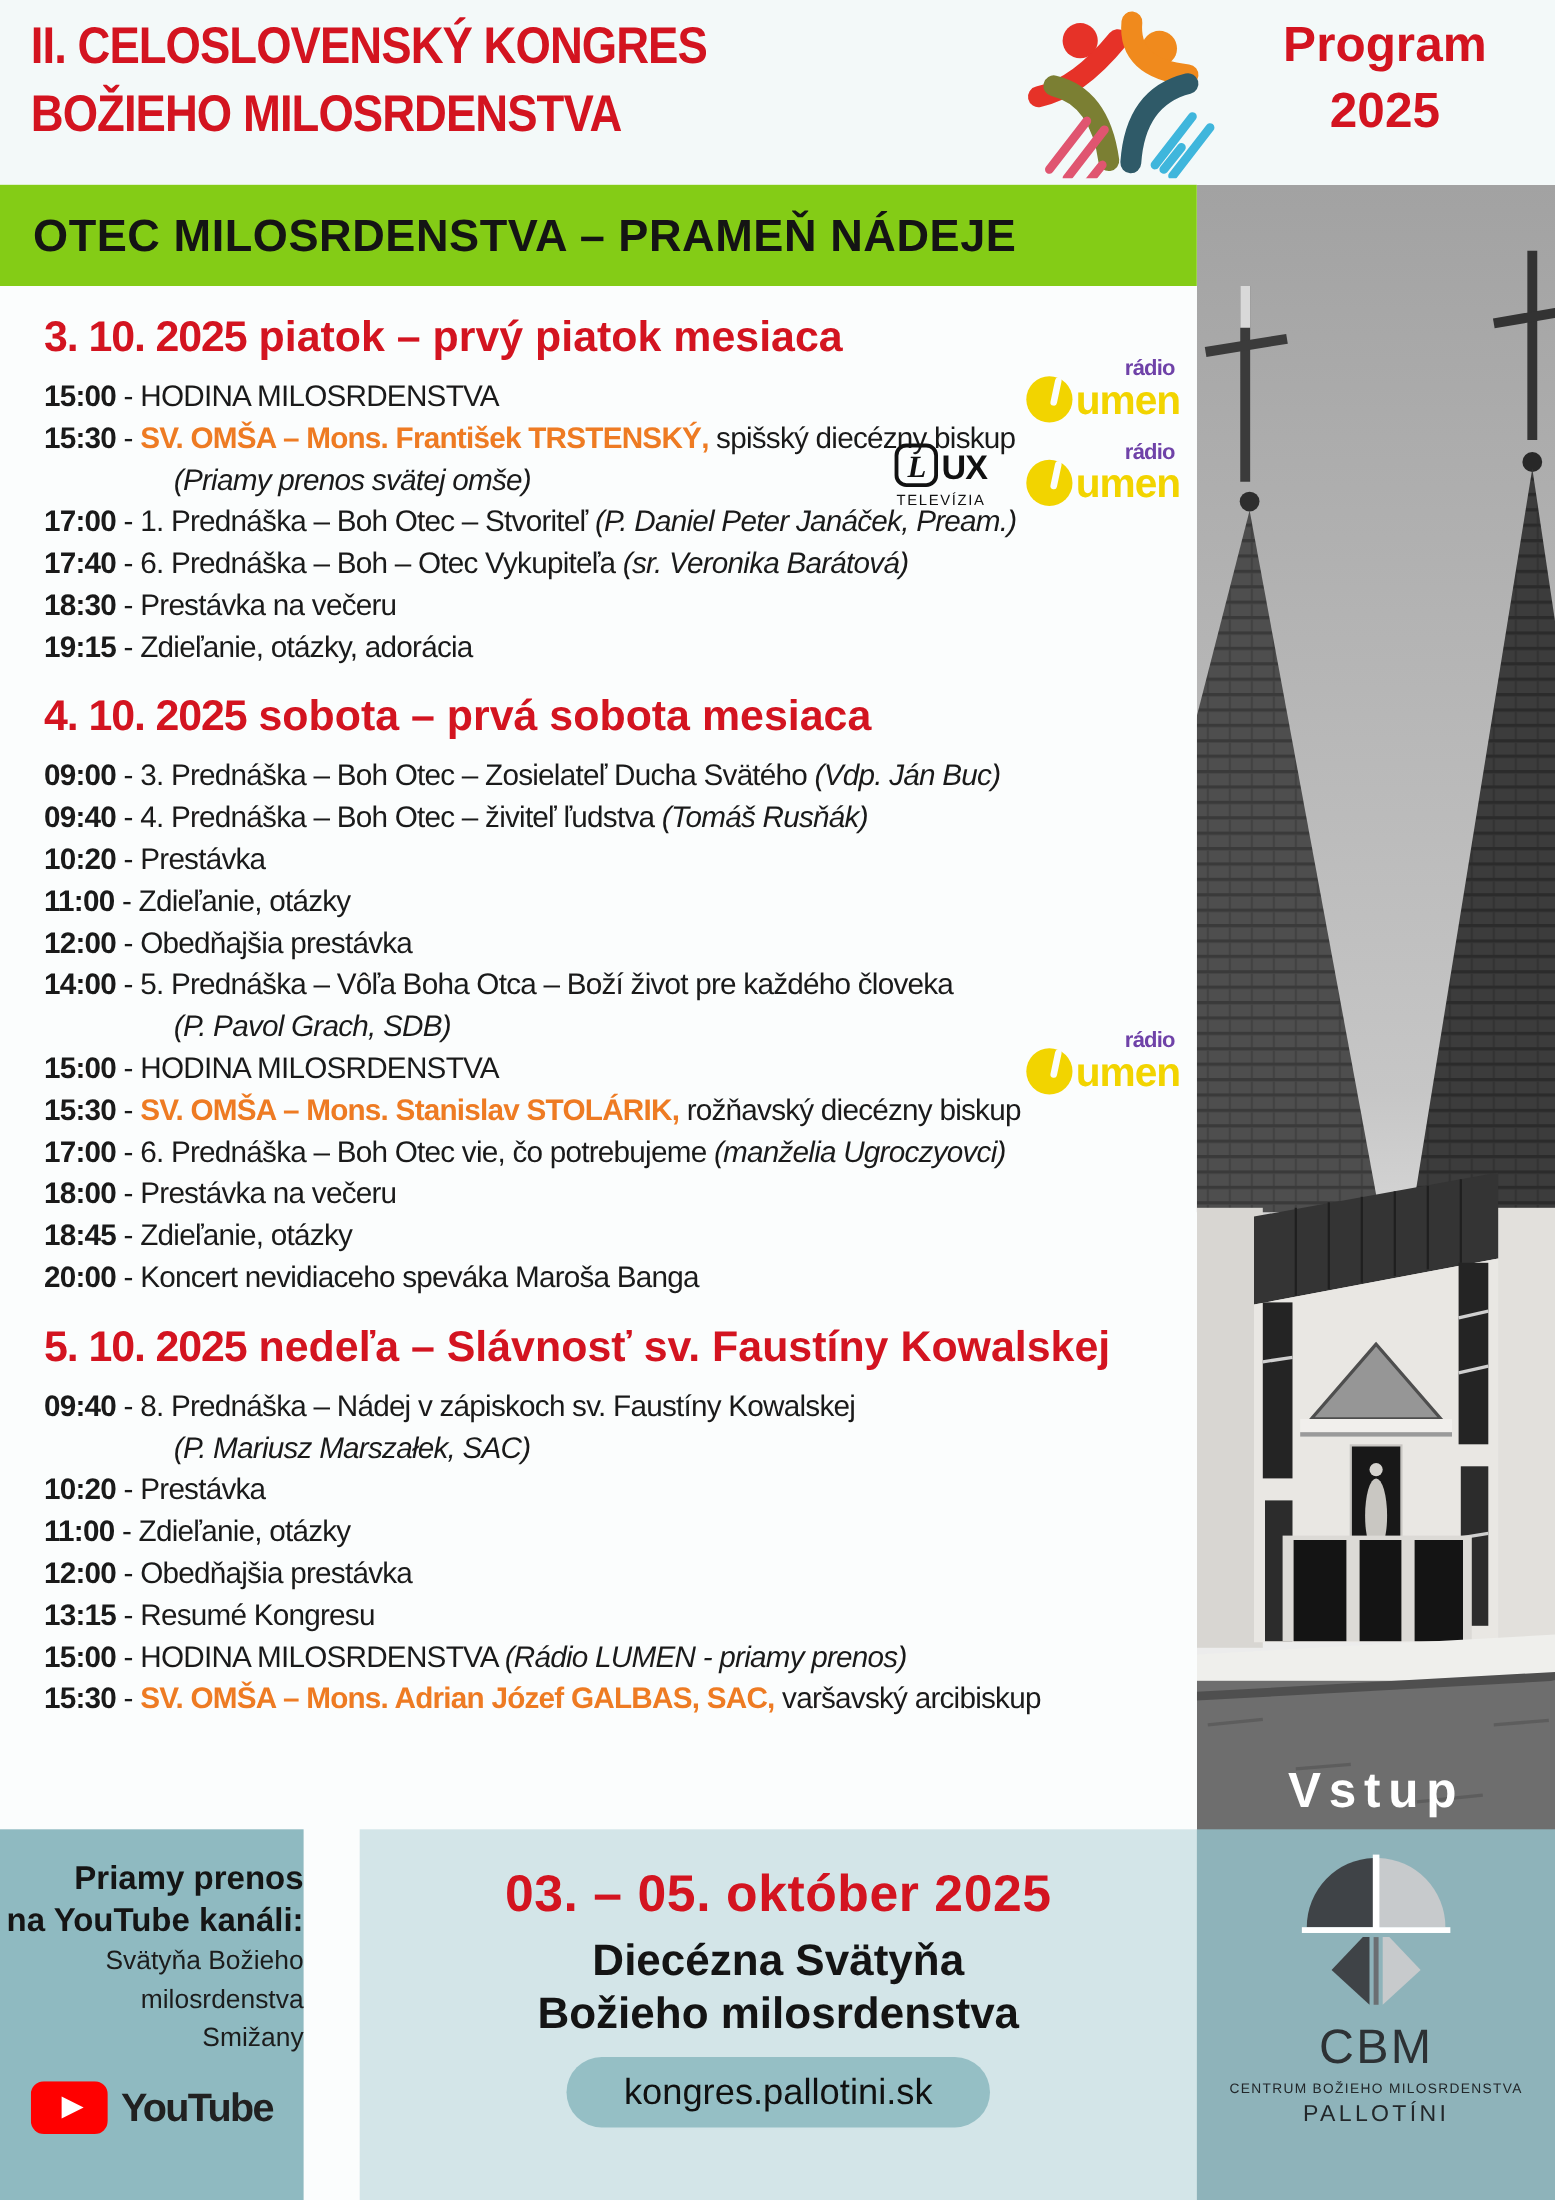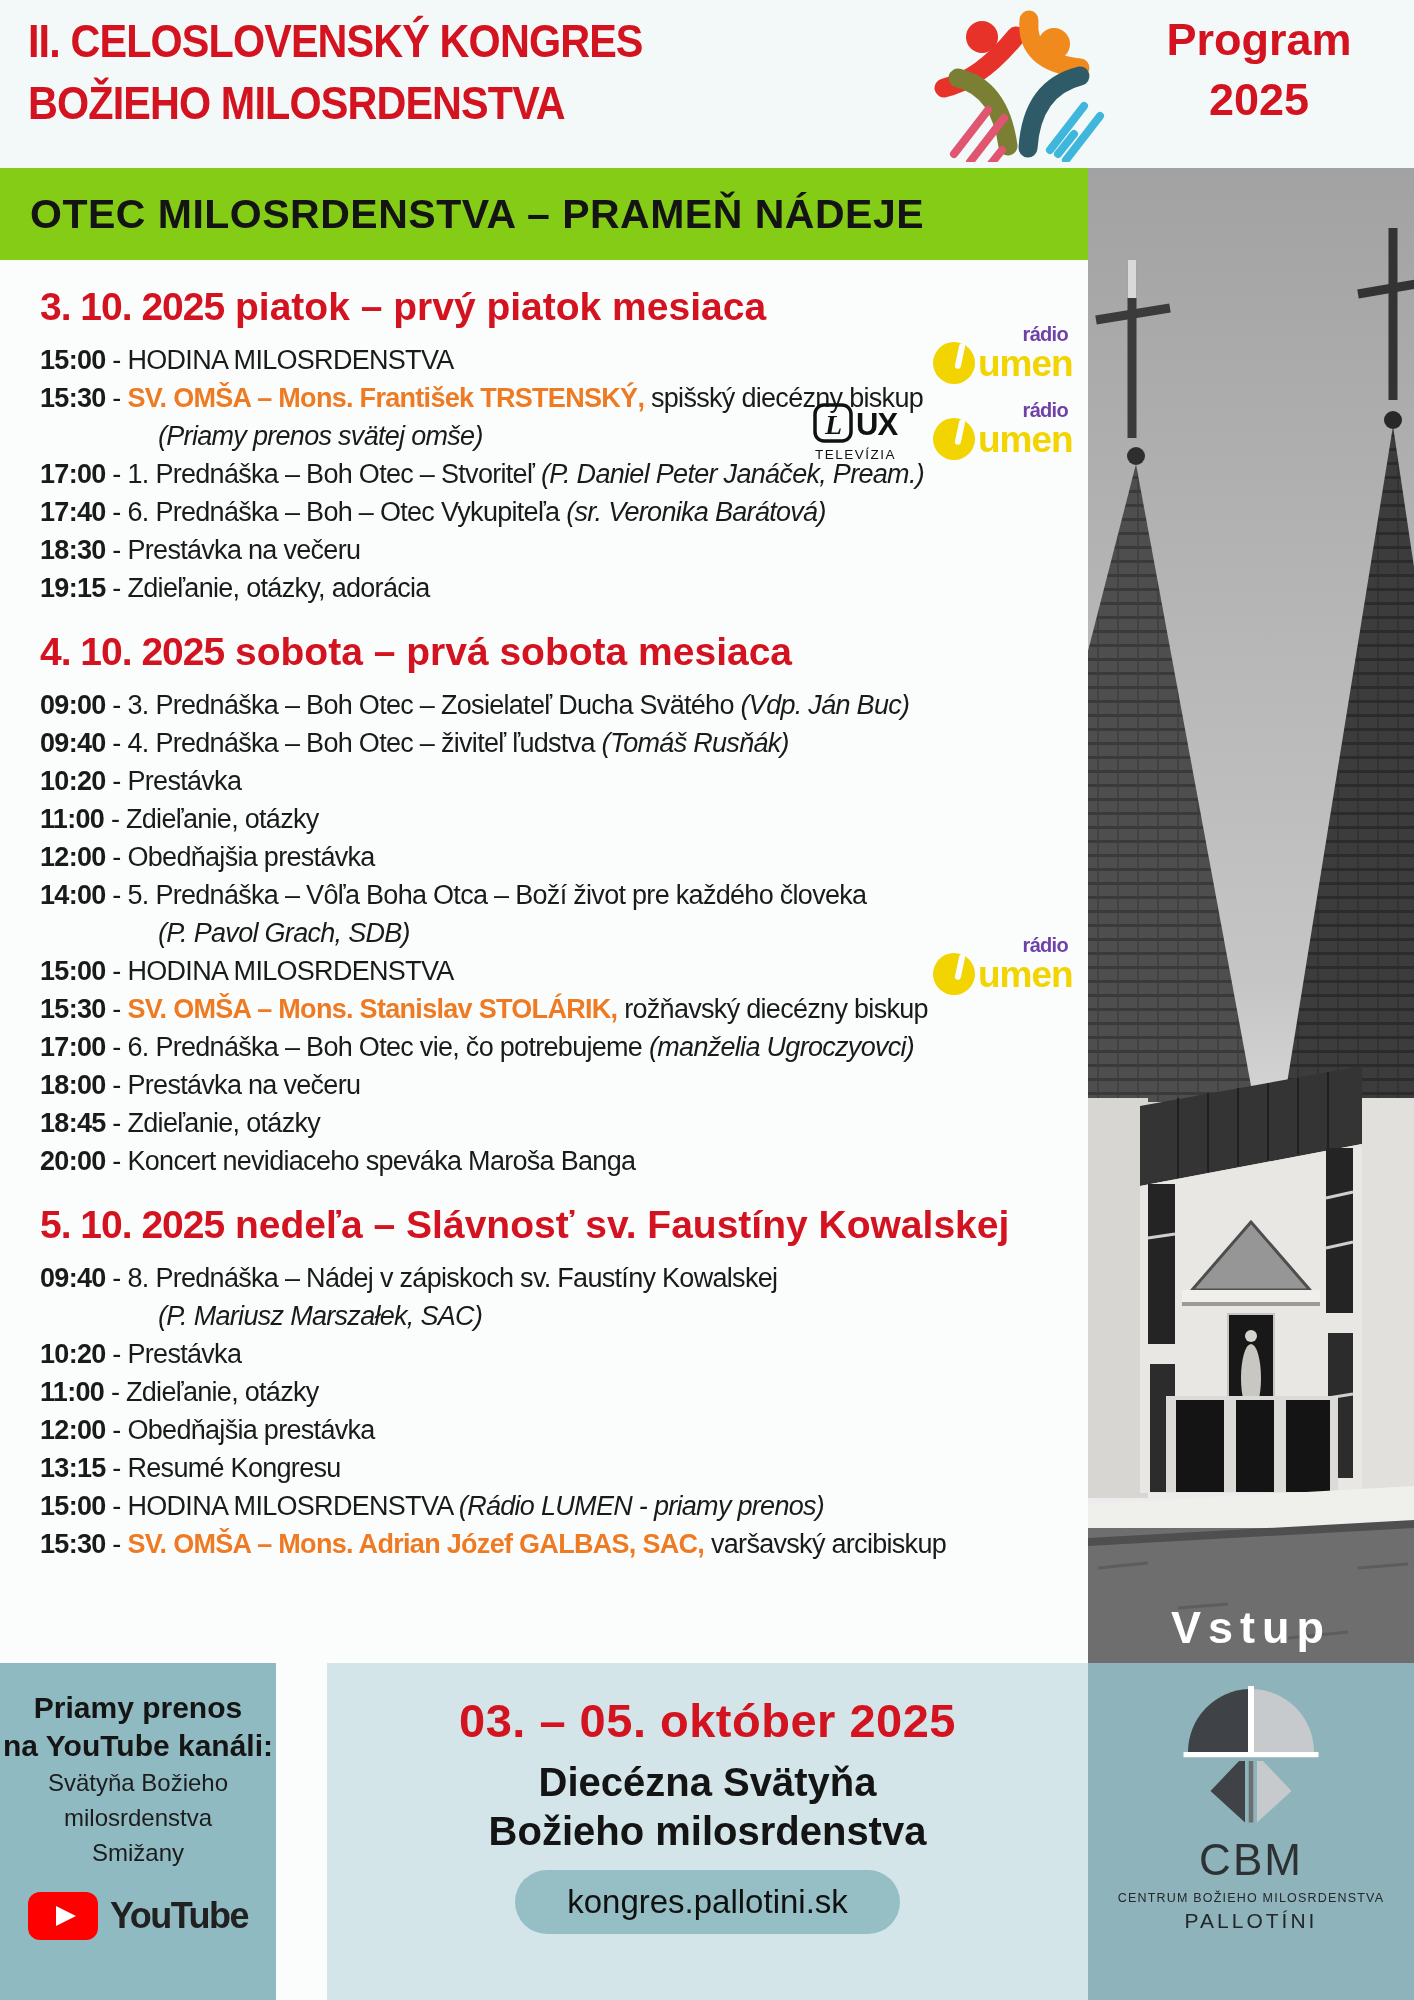--- a/index.html
+++ b/index.html
@@ -31,21 +31,21 @@
   .p-orange{color:#ee7b23;font-weight:700;}
   .row-logos{position:absolute;right:10px;top:50%;transform:translateY(-50%);
              display:flex;align-items:center;gap:16px;}
   
   .photo{position:absolute;left:1088px;top:168px;width:326px;height:1498px;overflow:hidden;}
   .photo-overlay{position:absolute;left:0;top:1431px;width:100%;text-align:center;color:#ffffff;
                  font-size:45px;line-height:58px;font-weight:800;letter-spacing:7px;}
   
   .footer{position:absolute;left:0;top:1663px;width:1414px;height:337px;}
   .f-left{position:absolute;left:0;top:0;width:276px;height:337px;background:#8fbac1;
-          box-sizing:border-box;padding-top:26px;text-align:center;}
+          box-sizing:border-box;padding-top:26px;text-align:right;}
   .f-left .bold-line{font-size:30px;line-height:38px;font-weight:700;color:#151515;}
   .f-left .line{font-size:24px;line-height:35px;color:#1c1c1c;}
   .yt{display:flex;align-items:center;justify-content:center;gap:12px;margin-top:22px;}
   .yt-label{font-size:36px;font-weight:700;color:#212121;letter-spacing:-1.5px;}
   .f-center{position:absolute;left:327px;top:0;width:761px;height:337px;background:#d3e5e8;text-align:center;}
   .f-date{margin-top:30px;font-size:47px;font-weight:800;color:#d31420;letter-spacing:.5px;}
   .f-venue{margin-top:10px;font-size:40px;line-height:49px;font-weight:600;color:#141414;}
   .pill{display:inline-block;margin-top:14px;background:#95bfc5;border-radius:38px;
         padding:13px 52px;font-size:33px;font-weight:500;color:#101010;}
   .f-right{position:absolute;left:1088px;top:0;width:326px;height:337px;background:#8eb3ba;text-align:center;}

